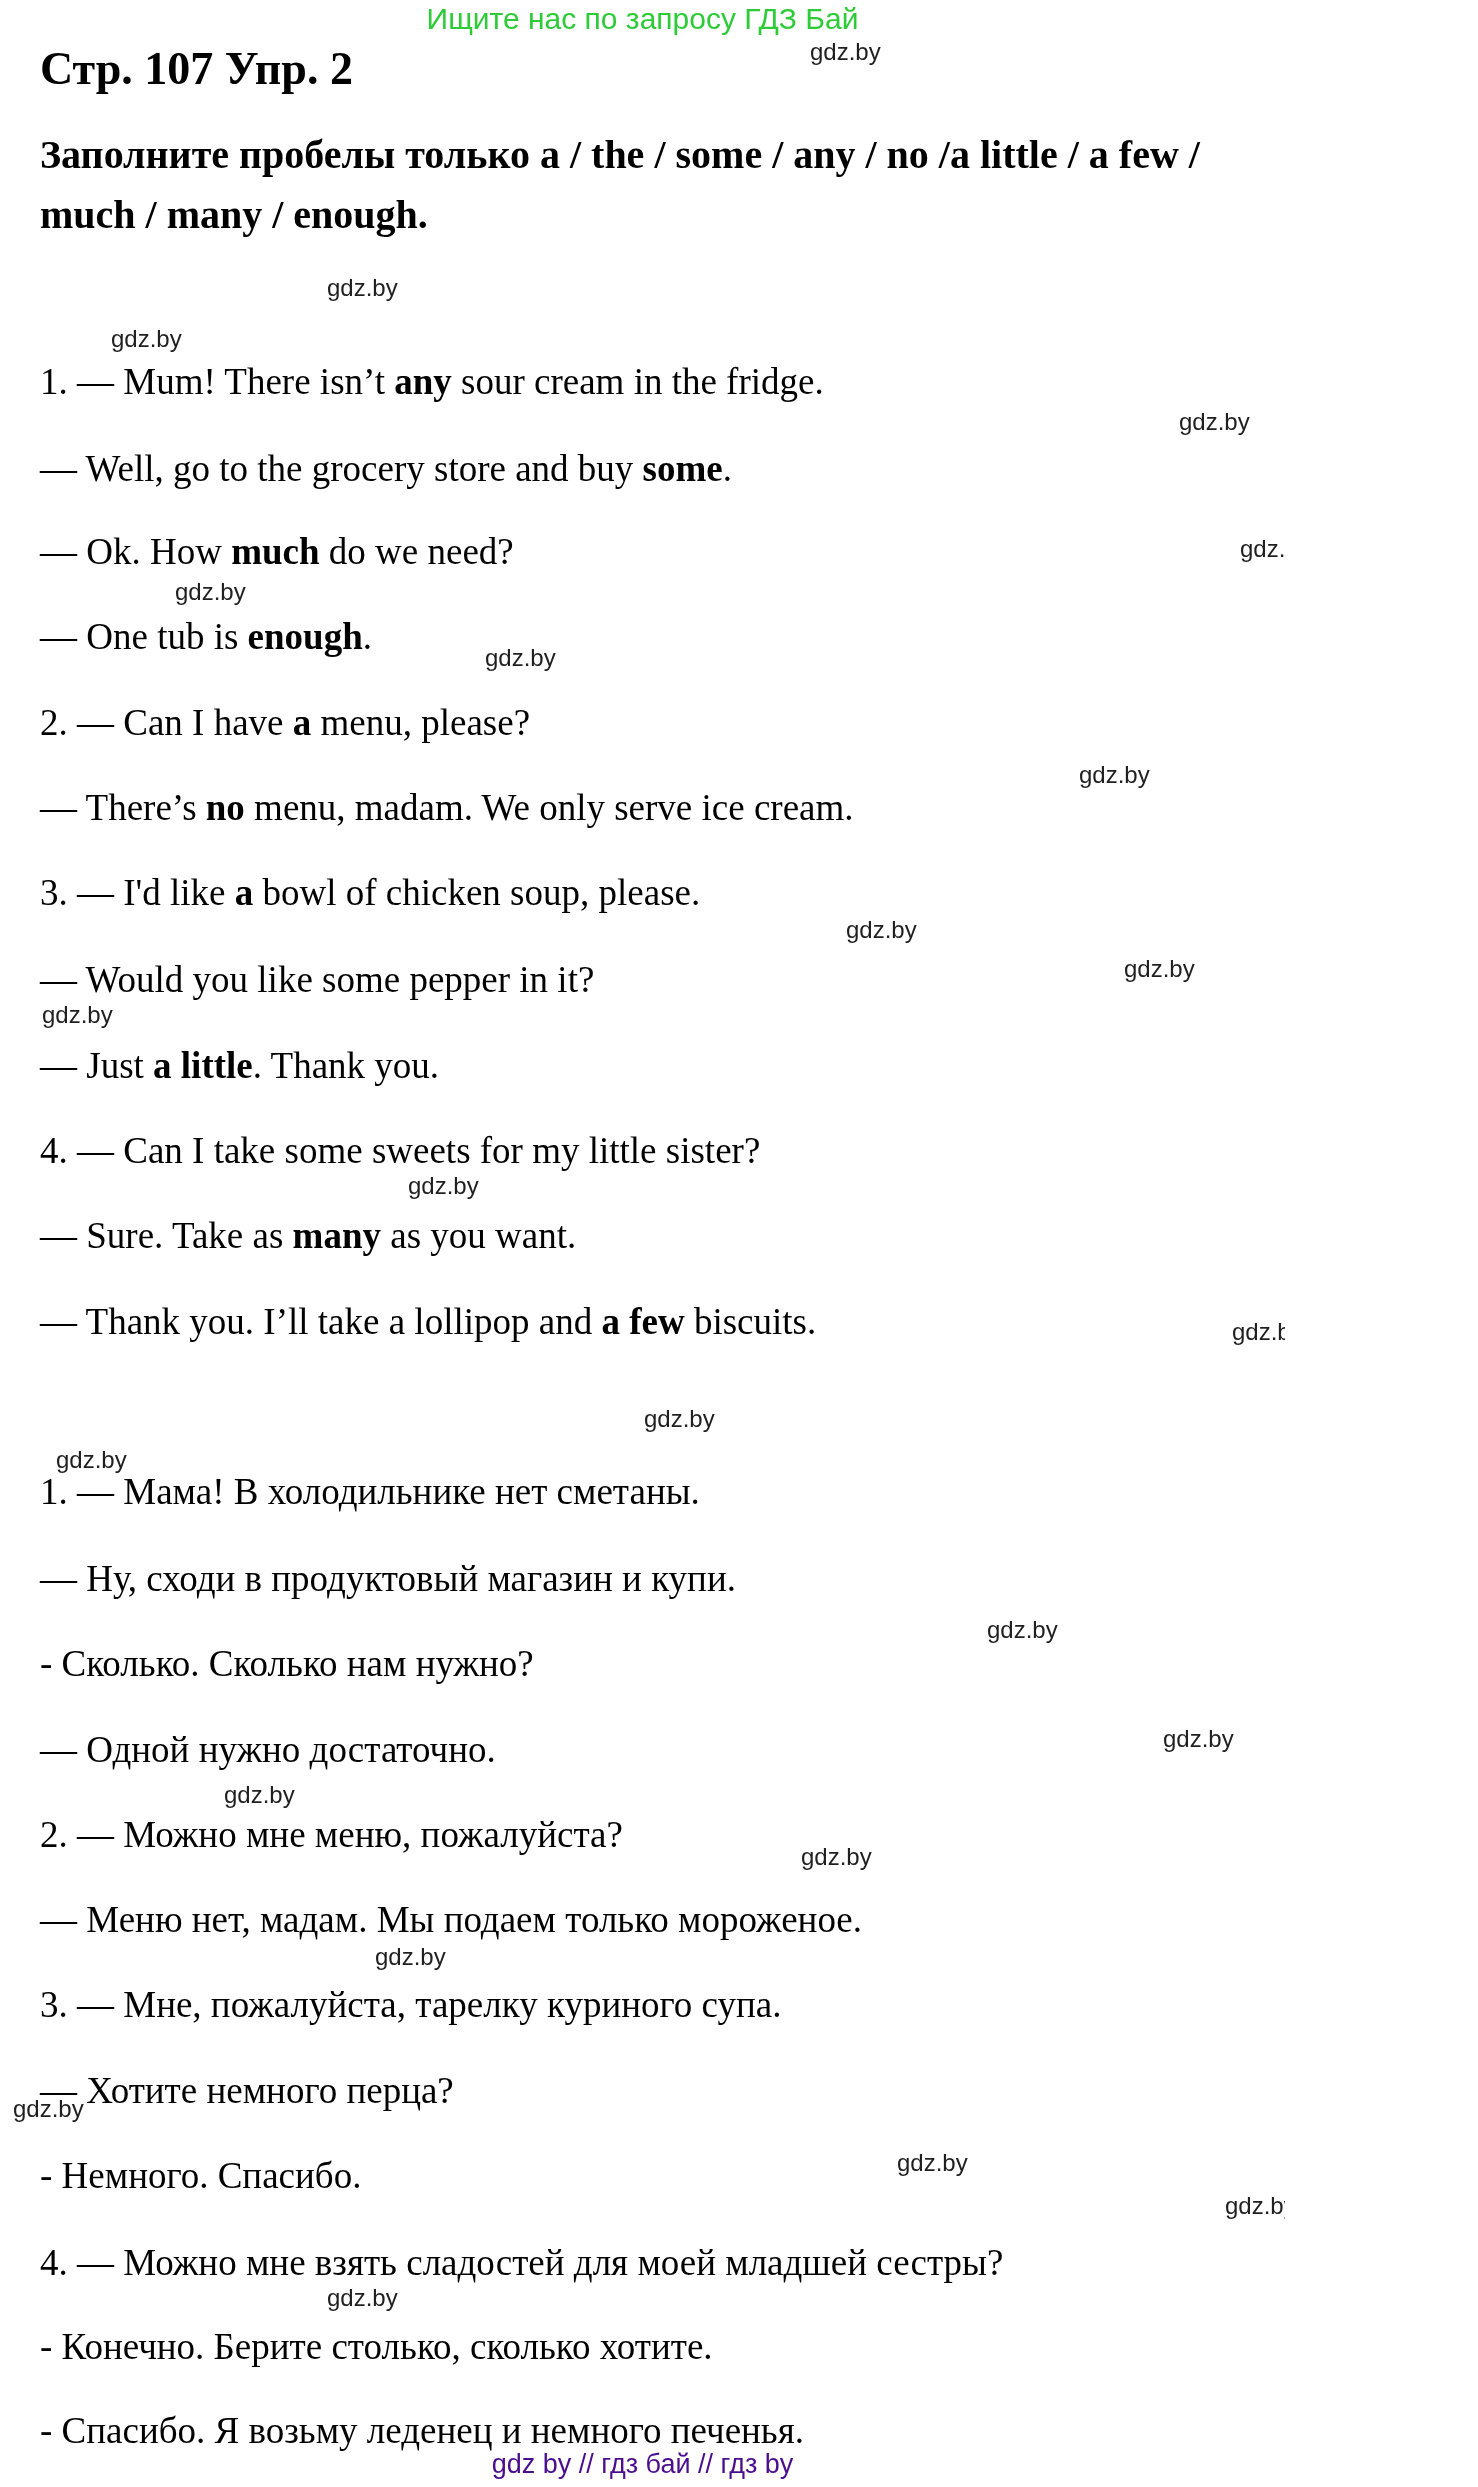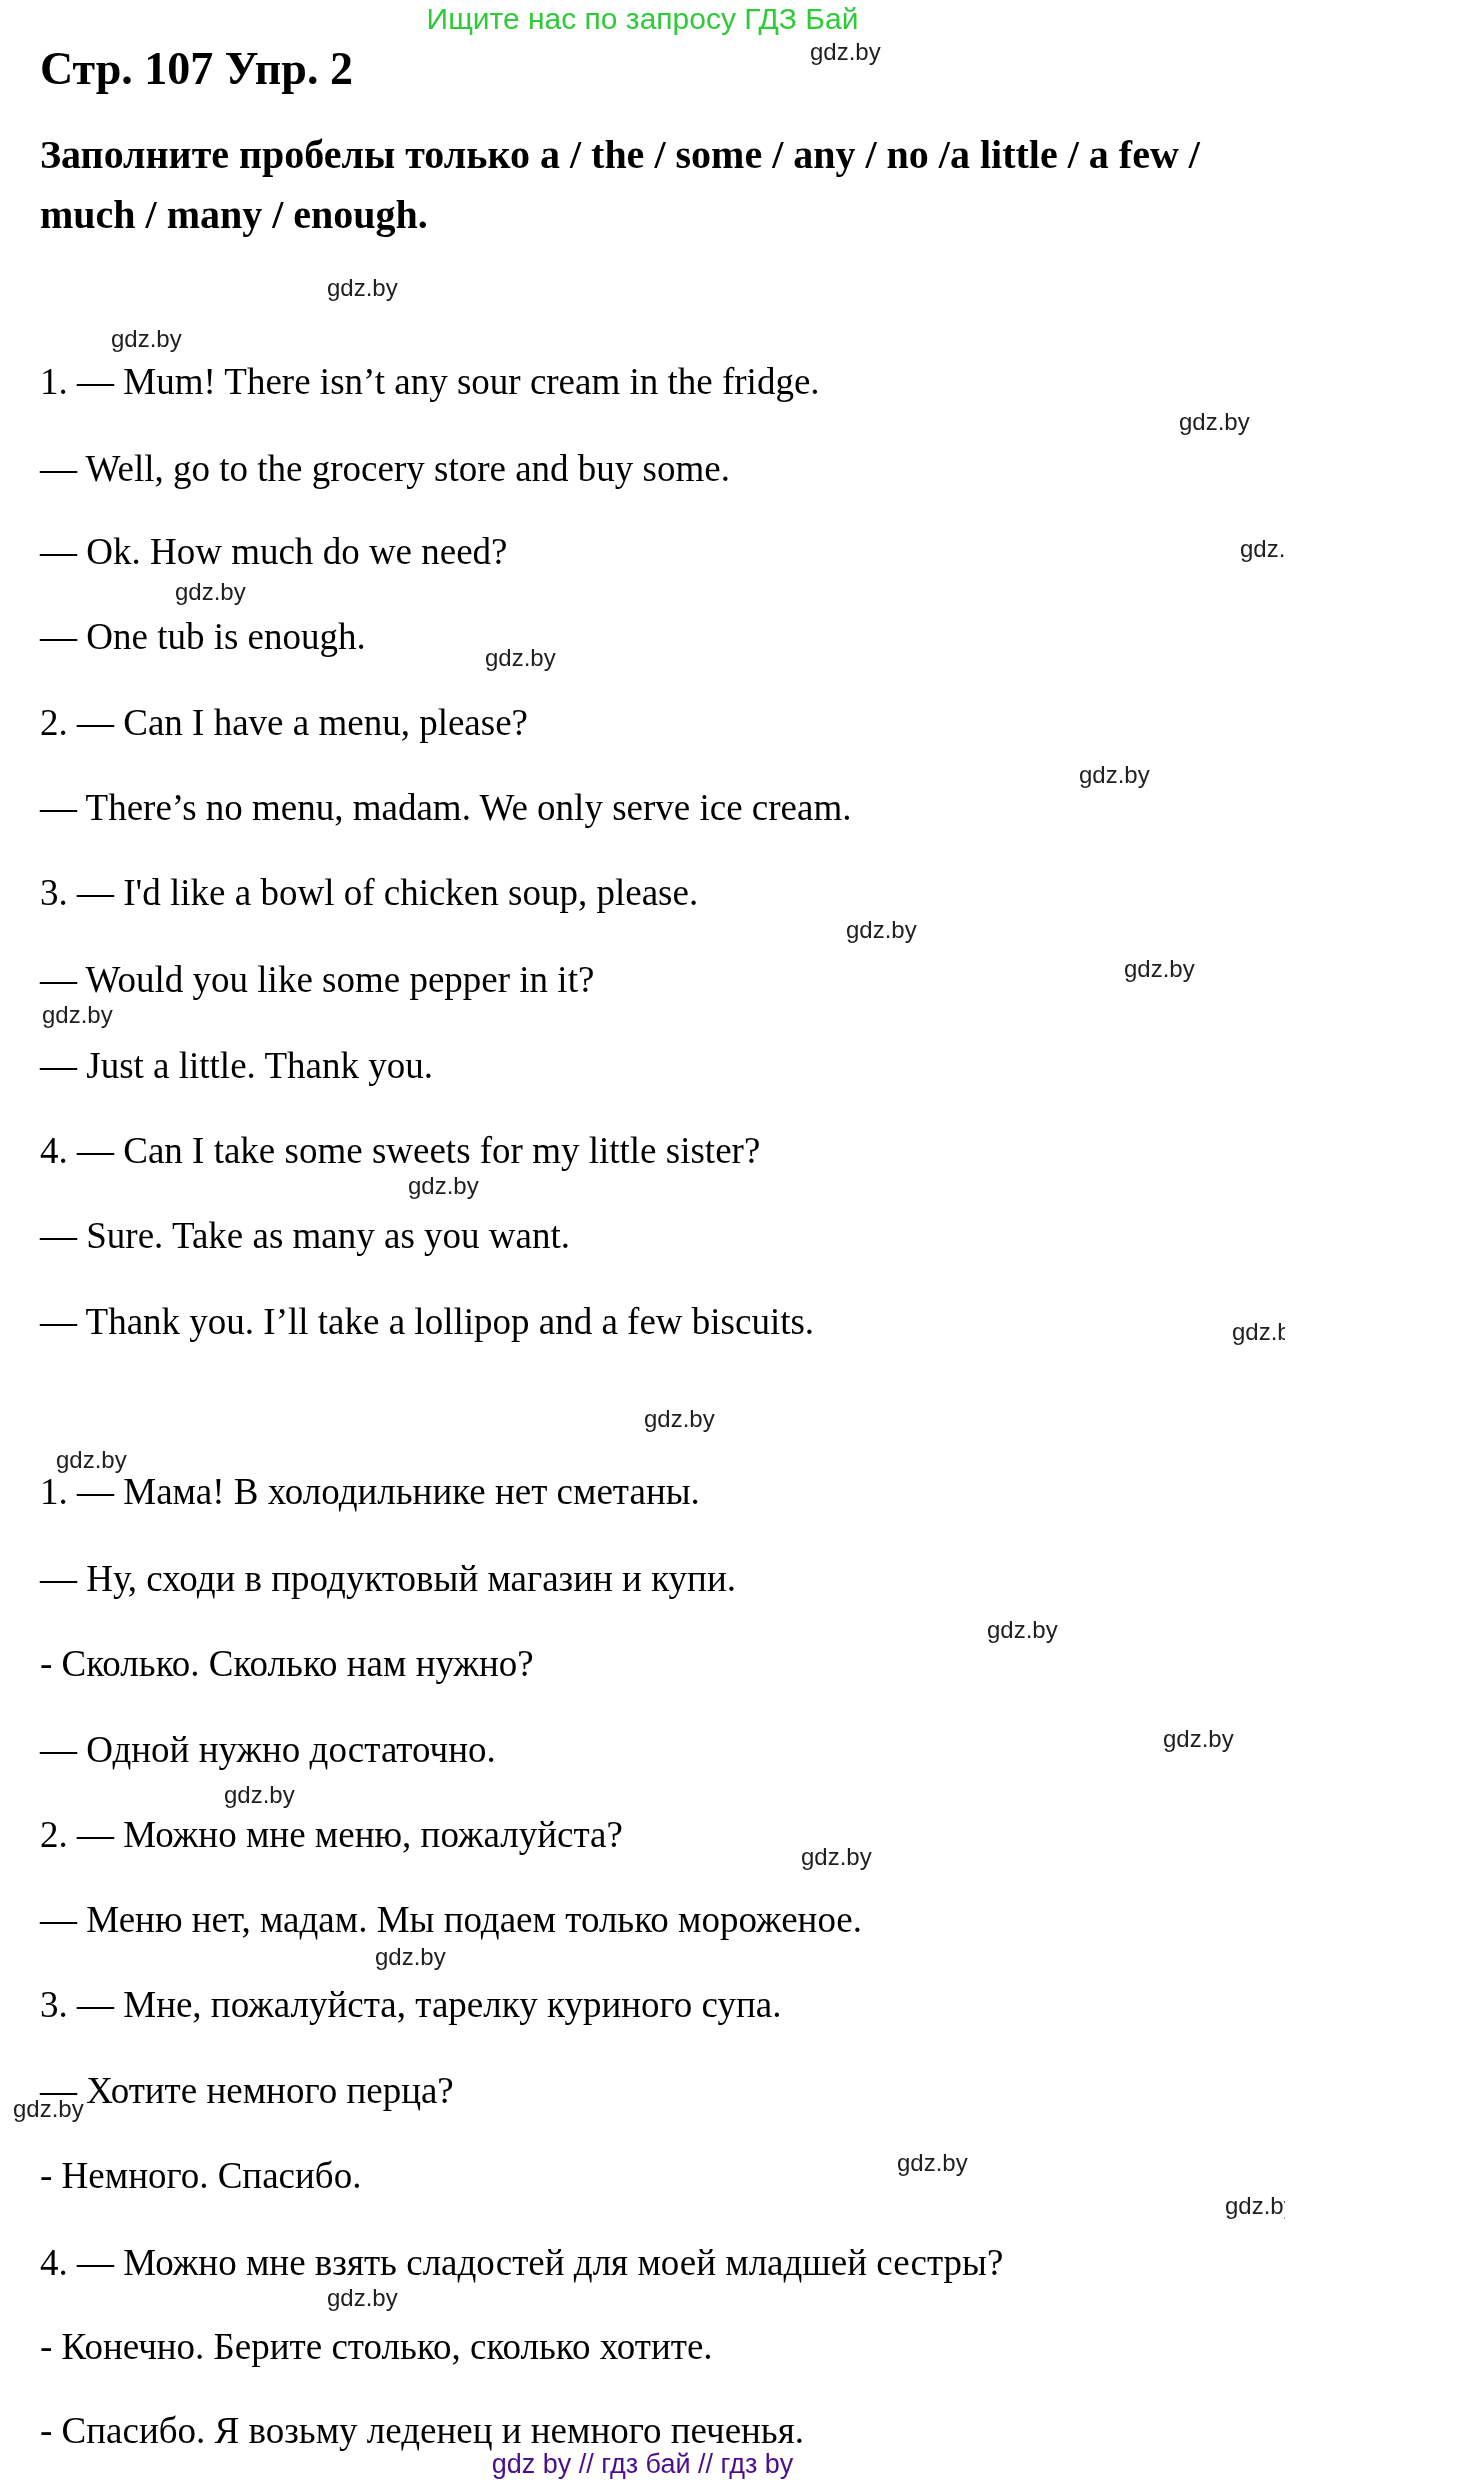--- a/index.html
+++ b/index.html
@@ -41,21 +41,21 @@
     font-size: 40px;
     font-weight: bold;
     white-space: nowrap;
   }
   .line {
     position: absolute;
     left: 40px;
     font-size: 37px;
     white-space: nowrap;
   }
-  .line b { font-weight: normal; }
+  .line b { font-weight: bold; }
   .footer {
     position: absolute;
     left: 0; right: 0; top: 2449px;
     text-align: center;
     font-family: "Liberation Sans", sans-serif;
     font-size: 27px;
     color: #4b0e8e;
     white-space: nowrap;
   }
 </style>

